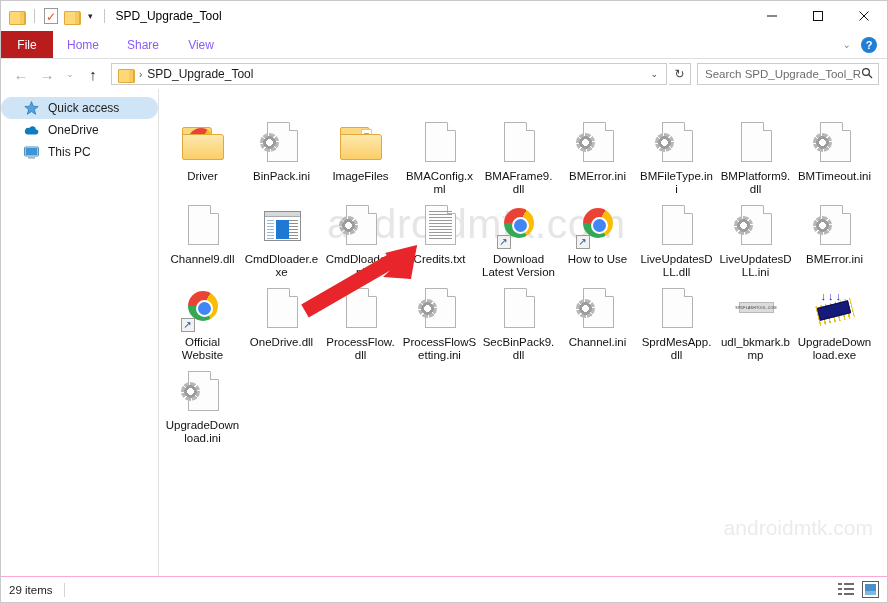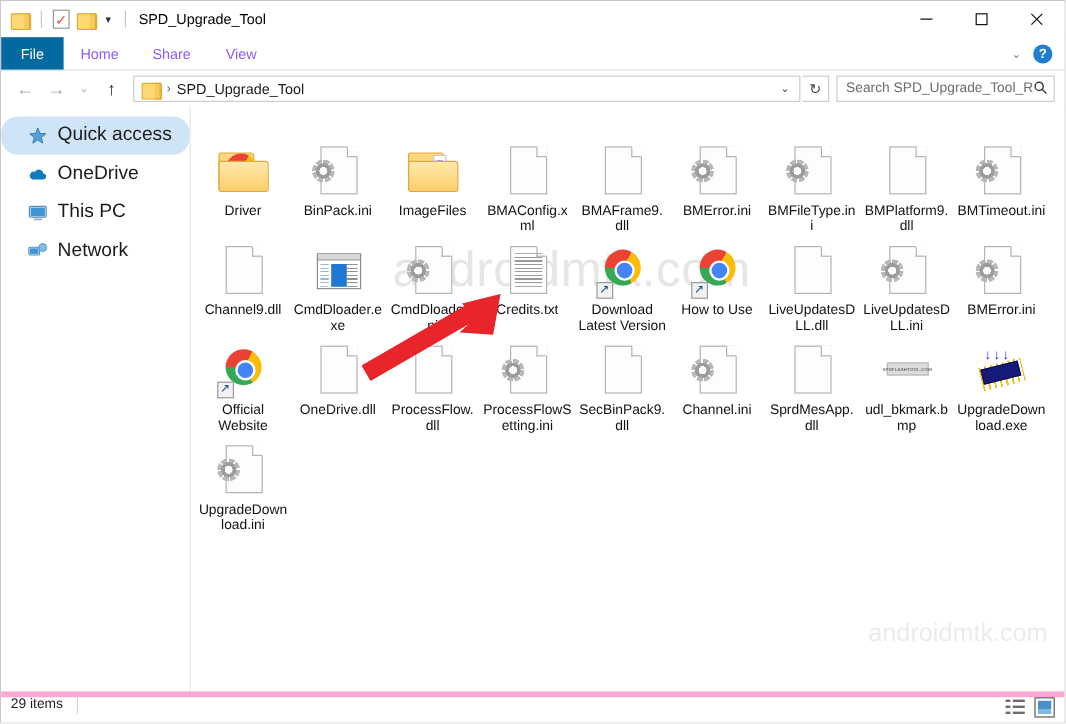--- a/index.html
+++ b/index.html
@@ -64,21 +64,21 @@
     height: 28px; flex: 0 0 28px;
     display: flex; align-items: stretch;
     border-bottom: 1px solid #dfdfdf;
     background: #ffffff;
   }
   .tab {
     display: flex; align-items: center; justify-content: center;
     padding: 0 14px; font-size: 12px; color: #8b5cf6;
     min-width: 56px;
   }
-  .tab.file { background: #0369a1; color: #ffffff; min-width: 52px; }
+  .tab.file { background: #b91c1c; color: #ffffff; min-width: 52px; }
   .ribbon-right { margin-left: auto; display: flex; align-items: center; gap: 10px; padding-right: 10px; }
   .ribbon-chev { font-size: 10px; color: #8a8a8a; }
   .help-icon {
     width: 16px; height: 16px; border-radius: 50%;
     background: #1e7fd4; color: #fff; font-size: 11px; font-weight: bold;
     display: flex; align-items: center; justify-content: center;
   }
 
   
   .addressbar {
@@ -114,22 +114,22 @@
   .search-icon { margin-left: auto; font-size: 11px; color: #4a4a4a; }
 
   
   .body { flex: 1 1 auto; display: flex; min-height: 0; position: relative; }
 
   .sidebar {
     width: 158px; flex: 0 0 158px; background: #ffffff;
     border-right: 1px solid #e2e2e2; padding-top: 8px;
   }
   .nav-item {
-    height: 32px; display: flex; align-items: center;
-    padding-left: 22px; gap: 8px; font-size: 16px; color: #1c1c1c; border-radius: 14px;
+    height: 22px; display: flex; align-items: center;
+    padding-left: 22px; gap: 8px; font-size: 12px; color: #1c1c1c; border-radius: 14px;
   }
   .nav-item.selected { background: #cfe5f7; }
   .nav-ico { width: 17px; height: 17px; position: relative; flex: 0 0 17px; }
 
   .content {
     flex: 1 1 auto; position: relative; background: #ffffff;
     overflow: hidden;
   }
   .icon-grid {
     position: absolute; left: 0; top: 24px; right: 0;
@@ -290,22 +290,22 @@
   .wm {
     position: absolute; color: #e9e9e9; font-weight: 300;
     pointer-events: none; user-select: none; white-space: nowrap;
   }
   .wm-main { left: 168px; top: 112px; font-size: 41px; letter-spacing: .5px; color: #e6e6e6; }
   .wm-foot { right: 14px; bottom: 36px; font-size: 21px; color: #ebebeb; }
 
   
   .statusbar {
     height: 26px; flex: 0 0 26px;
-    border-top: 5px solid #f9a8d4;
-    display: flex; align-items: flex-start;
+    border-top: 1px solid #f9a8d4;
+    display: flex; align-items: center;
     padding: 0 8px; background: #ffffff;
   }
   .status-text { font-size: 11.5px; color: #1c1c1c; }
   .status-div { width: 1px; height: 14px; background: #d4d4d4; margin-left: 12px; }
   .status-views { margin-left: auto; display: flex; gap: 7px; align-items: center; }
   .view-btn { width: 17px; height: 17px; position: relative; }
   .vb-details {
     background:
       linear-gradient(#6c6c6c,#6c6c6c) 0 2px/4px 2px no-repeat,
       linear-gradient(#6c6c6c,#6c6c6c) 6px 2px/10px 2px no-repeat,
@@ -415,30 +415,20 @@
       <div class="nav-item">
         <span class="nav-ico">
           <svg width="17" height="17" viewBox="0 0 17 17">
             <rect x="1.5" y="3" width="14" height="9" rx="1" fill="#d9ecfa" stroke="#5b8fb5" stroke-width="1"></rect>
             <rect x="2.6" y="4" width="11.8" height="7" fill="#3d95d6"></rect>
             <rect x="5" y="13" width="7" height="1.6" fill="#9bb7c9"></rect>
           </svg>
         </span>
         <span>This PC</span>
       </div>
-      <div class="nav-item">
-        <span class="nav-ico">
-          <svg width="17" height="17" viewBox="0 0 17 17">
-            <rect x="1" y="5" width="9" height="6.5" rx="1" fill="#cfe6f6" stroke="#5b8fb5" stroke-width=".9"></rect>
-            <rect x="2" y="6" width="7" height="4.5" fill="#3d95d6"></rect>
-            <circle cx="12.6" cy="5.3" r="3.3" fill="#7fc0e8" stroke="#4f8ab2" stroke-width=".7"></circle>
-          </svg>
-        </span>
-        <span>Network</span>
-      </div>
     </div>
 
     <div class="content">
       <div class="wm wm-main">androidmtk.com</div>
       <div class="icon-grid">
           <div class="file-item">
             <div class="file-icon">
               <span class="folder-ico">
                 <span class="folder-back"></span>
                 <span class="chrome" style="left:6px;top:1px;width:26px;height:26px;"></span>

